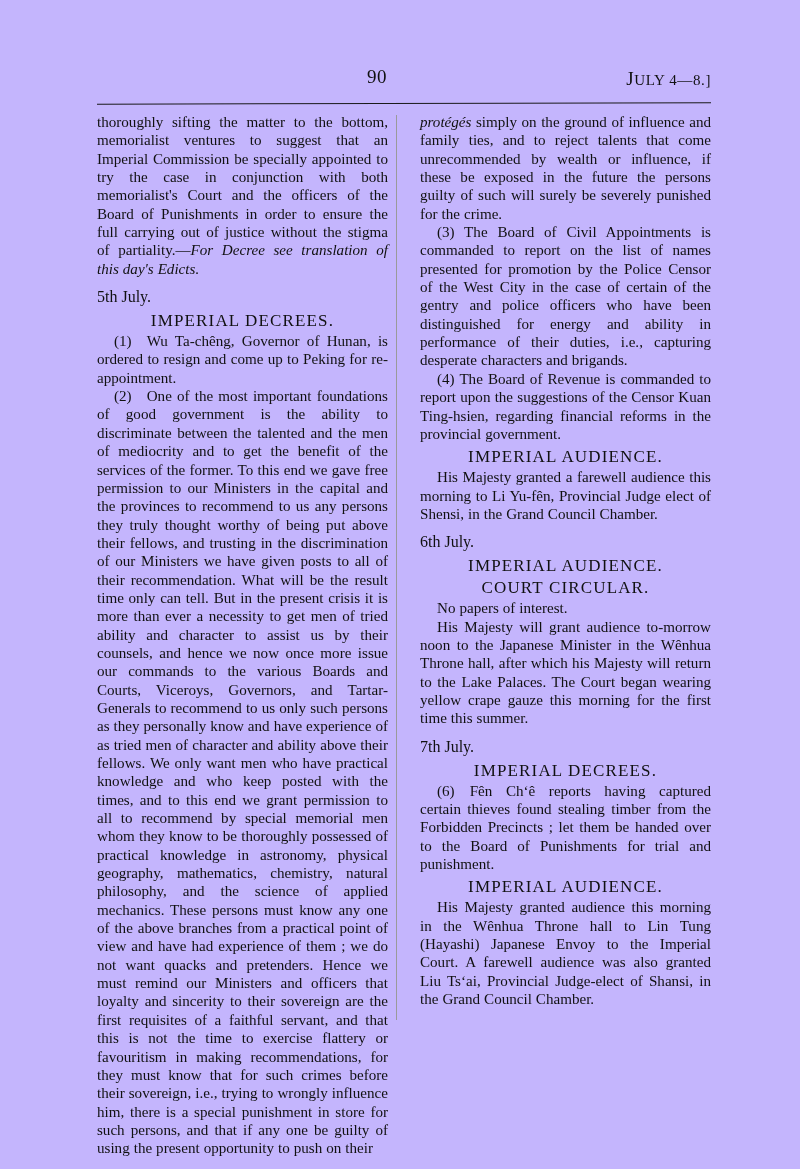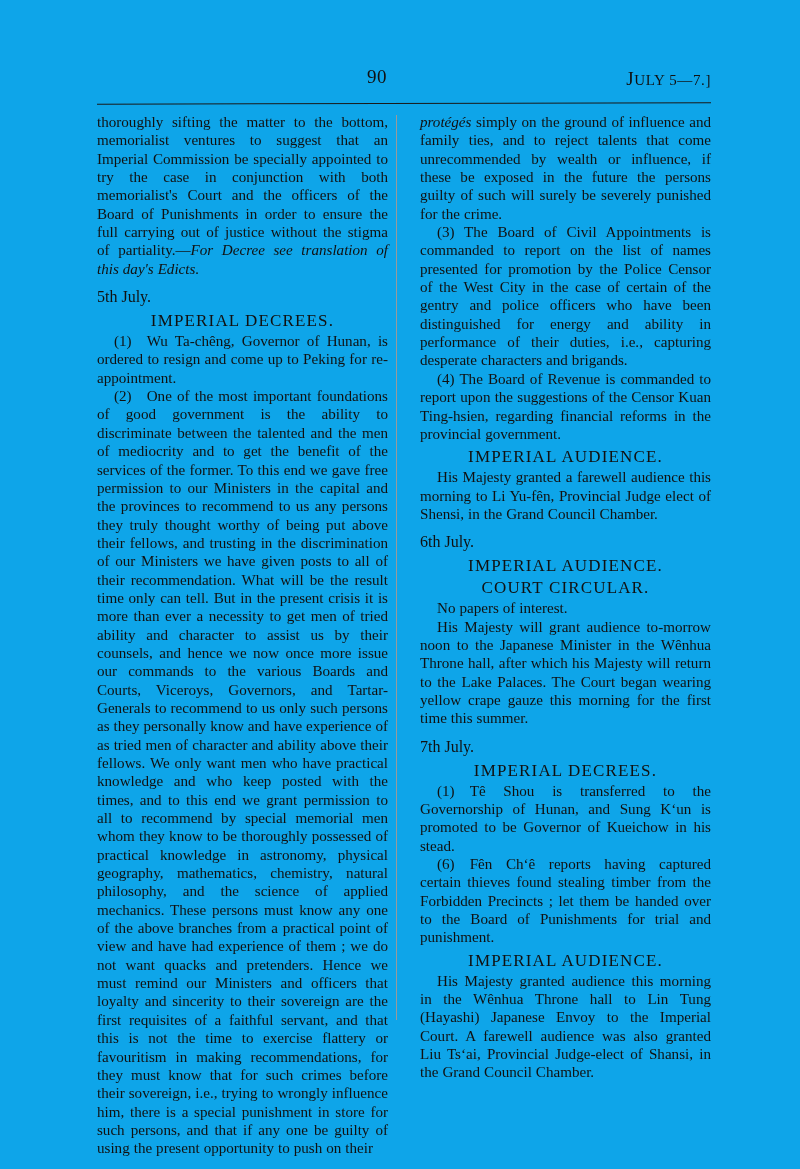--- a/index.html
+++ b/index.html
@@ -14,21 +14,21 @@
     font-family: "Liberation Serif", "DejaVu Serif", serif;
     color: #111111;
     overflow: hidden;
   }
 
   .page {
     position: absolute;
     left: 0; top: 0;
     width: 800px;
     height: 1169px;
-    background: #0ea5e9;
+    background: #c4b5fd;
   }
 
   
   .running-head {
     position: absolute;
     left: 97px;
     top: 66px;
     width: 614px;
     height: 30px;
   }
@@ -122,21 +122,21 @@
   
   .col { text-rendering: optimizeLegibility; }
 </style>
 </head>
 <body>
 
 <div class="page">
 
   <div class="running-head">
     <span class="folio">90</span>
-    <span class="head-date"><span class="smallcap-lead">J</span><span class="smallcap-rest">ULY 5—7.]</span></span>
+    <span class="head-date"><span class="smallcap-lead">J</span><span class="smallcap-rest">ULY 4—8.]</span></span>
   </div>
 
   <div class="rule"></div>
 
   <div class="columns">
     <div class="col-divider"></div>
     <div class="col col-left" id="col-left">
         <p class="noindent"><span>thoroughly sifting the matter to the bottom, memorialist ventures to suggest that an Imperial Commission be specially appointed to try the case in conjunction with both memorialist's Court and the officers of the Board of Punishments in order to ensure the full carrying out of justice without the stigma of partiality.—</span><span class="it">For Decree see translation of this day's Edicts.</span></p>
         <div class="date-head">5th July.</div>
         <div class="sec-head">IMPERIAL DECREES.</div>
@@ -149,20 +149,19 @@
         <p class="indent"><span>(4) The Board of Revenue is commanded to report upon the suggestions of the Censor Kuan Ting-hsien, regarding financial reforms in the provincial government.</span></p>
         <div class="sec-head">IMPERIAL AUDIENCE.</div>
         <p class="indent"><span>His Majesty granted a farewell audience this morning to Li Yu-fên, Provincial Judge elect of Shensi, in the Grand Council Chamber.</span></p>
         <div class="date-head">6th July.</div>
         <div class="sec-head">IMPERIAL AUDIENCE.</div>
         <div class="sec-head">COURT CIRCULAR.</div>
         <p class="indent"><span>No papers of interest.</span></p>
         <p class="indent"><span>His Majesty will grant audience to-morrow noon to the Japanese Minister in the Wênhua Throne hall, after which his Majesty will return to the Lake Palaces. The Court began wearing yellow crape gauze this morning for the first time this summer.</span></p>
         <div class="date-head">7th July.</div>
         <div class="sec-head">IMPERIAL DECREES.</div>
-        <p class="indent"><span>(1) Tê Shou is transferred to the Governorship of Hunan, and Sung K‘un is promoted to be Governor of Kueichow in his stead.</span></p>
         <p class="indent"><span>(6) Fên Ch‘ê reports having captured certain thieves found stealing timber from the Forbidden Precincts ; let them be handed over to the Board of Punishments for trial and punishment.</span></p>
         <div class="sec-head">IMPERIAL AUDIENCE.</div>
         <p class="indent"><span>His Majesty granted audience this morning in the Wênhua Throne hall to Lin Tung (Hayashi) Japanese Envoy to the Imperial Court. A farewell audience was also granted Liu Ts‘ai, Provincial Judge-elect of Shansi, in the Grand Council Chamber.</span></p>
       </div>
   </div>
 
 </div>
 
 </body></html>

